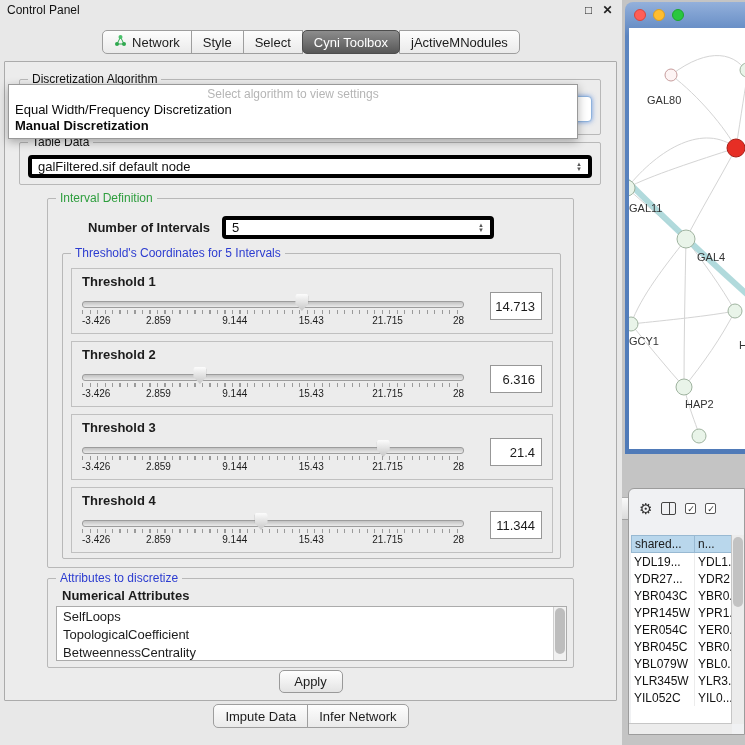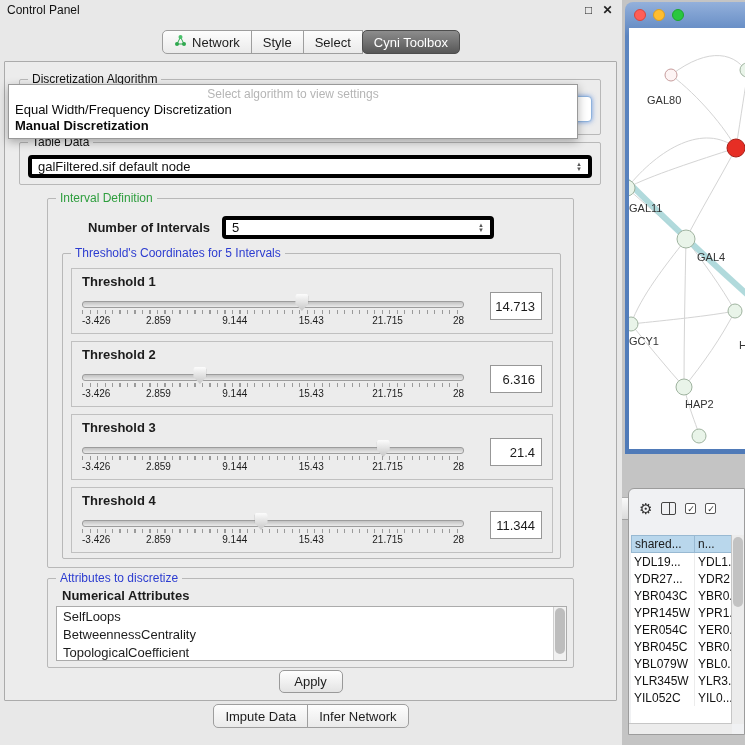--- a/index.html
+++ b/index.html
@@ -159,20 +159,23 @@
     </div>
     <div class="tab">
         <span>Style</span>
       </div>
     <div class="tab">
         <span>Select</span>
       </div>
     <div class="tab selected">
         <span>Cyni Toolbox</span>
       </div>
+    <div class="tab">
+        <span>jActiveMNodules</span>
+      </div>
   </div>
 
   <div class="main-panel">
 
     <div class="group" id="algo-group">
       <span class="gtitle">Discretization Algorithm</span>
       <div id="algo-combo"></div>
     </div>
 
     <div class="group" id="tabledata-group">
@@ -284,22 +287,22 @@
         </div>
       </div>
     </div>
 
     <div class="group" id="attr-group">
       <span class="gtitle blue">Attributes to discretize</span>
       <div class="attr-title">Numerical Attributes</div>
       <div class="listbox">
         <div class="items">
             <div class="list-item">SelfLoops</div>
+            <div class="list-item">TopologicalCoefficient</div>
             <div class="list-item">BetweennessCentrality</div>
-            <div class="list-item">TopologicalCoefficient</div>
           </div>
         <div class="vscroll">
             <div class="vthumb"></div>
           </div>
       </div>
     </div>
 
     <div id="apply-btn">Apply</div>
   </div>
 

